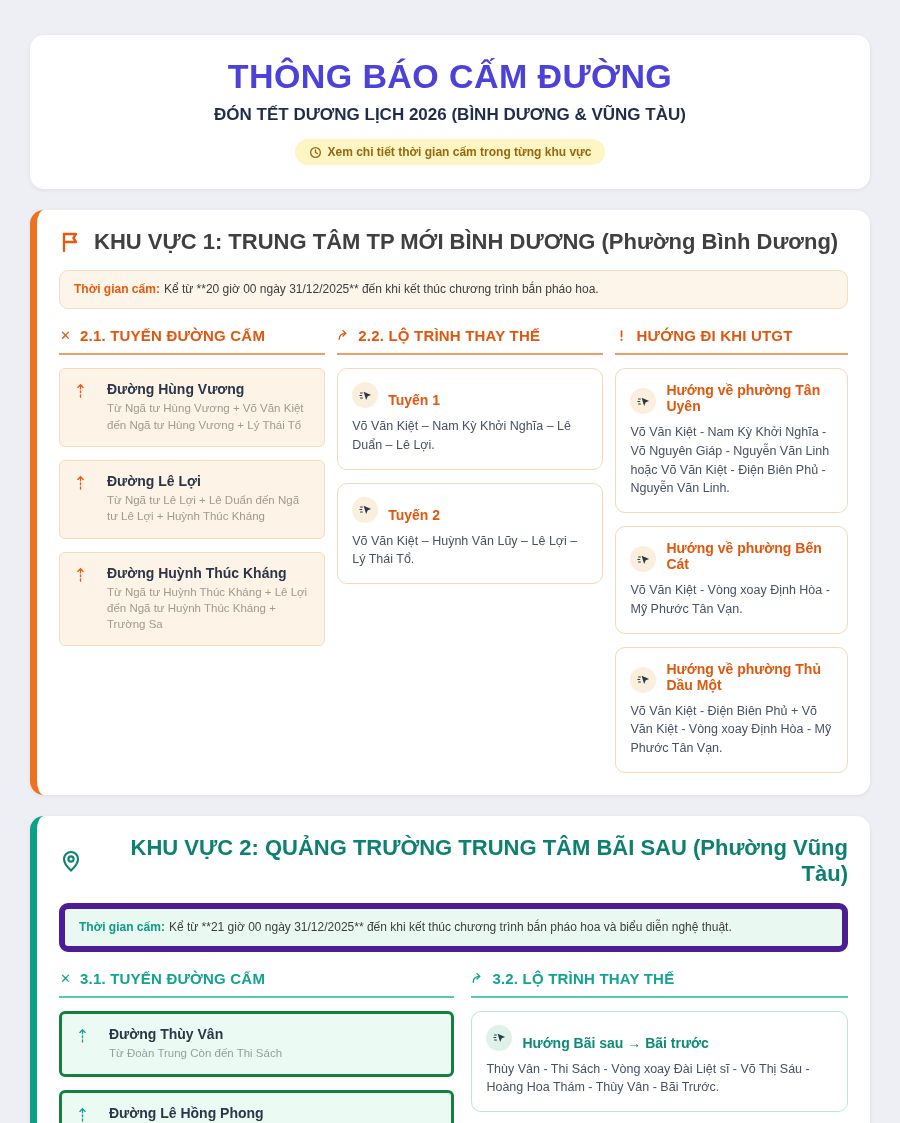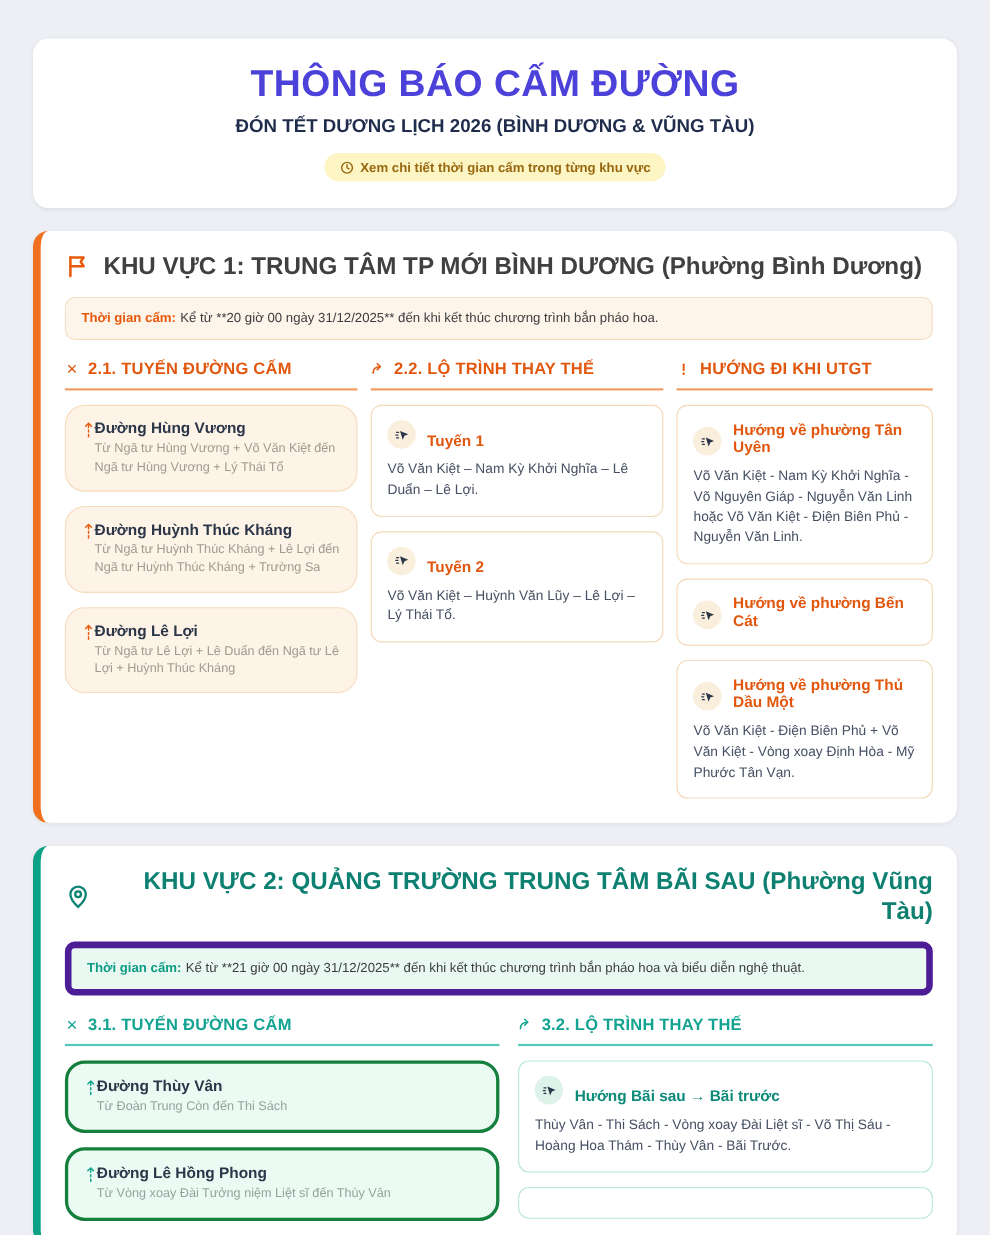--- a/index.html
+++ b/index.html
@@ -58,21 +58,21 @@
   }
   .sec.o .col-head{color:#e2570e;border-color:#ef9d63;}
   .sec.t .col-head{color:#12a391;border-color:#54c9b8;}
   .col-head .ci{width:13px;height:13px;flex:0 0 auto;display:flex;align-items:center;justify-content:center;}
   .col-head .ci svg{width:13px;height:13px;display:block;}
   .col-head .xg{font-size:13px;font-weight:400;line-height:1;}
 
   .cards{display:flex;flex-direction:column;gap:13px;}
 
   
-  .card-a{display:flex;border-radius:18px;padding:12px 12px 13px 15px;}
+  .card-a{display:flex;gap:21px;border-radius:6px;padding:12px 12px 13px 15px;}
   .sec.o .card-a{background:#fdf3e7;border:1px solid #f6dcbc;}
   .sec.t .card-a{background:#ecfaf4;border:3px solid #15803d;}
   .card-a .ico{flex:0 0 auto;width:11px;margin-top:2px;}
   .card-a .ico svg{width:11px;height:15px;display:block;}
   .sec.o .card-a .ico{color:#e8590c;}
   .sec.t .card-a .ico{color:#12a38d;}
   .ca-t{font-size:14px;font-weight:700;color:#2b3648;}
   .ca-d{font-size:11.5px;line-height:1.42;margin-top:3px;}
   .sec.o .ca-d{color:#a29a8e;}
   .sec.t .ca-d{color:#93a39c;}
@@ -150,36 +150,36 @@
           <div class="card-a">
             <span class="ico">
                 <svg viewBox="0 0 24 34" fill="none" stroke="currentColor" stroke-width="3" stroke-linecap="round">
                   <path d="M12 32v-5"></path>
                   <path d="M12 22v-4"></path>
                   <path d="M12 13V6"></path>
                   <path d="M6 10l6-6 6 6"></path>
                 </svg>
               </span>
             <div>
+              <div class="ca-t">Đường Lê Lợi</div>
+              <div class="ca-d">Từ Ngã tư Lê Lợi + Lê Duẩn đến Ngã tư Lê Lợi + Huỳnh Thúc Kháng</div>
+            </div>
+          </div>
+          <div class="card-a">
+            <span class="ico">
+                <svg viewBox="0 0 24 34" fill="none" stroke="currentColor" stroke-width="3" stroke-linecap="round">
+                  <path d="M12 32v-5"></path>
+                  <path d="M12 22v-4"></path>
+                  <path d="M12 13V6"></path>
+                  <path d="M6 10l6-6 6 6"></path>
+                </svg>
+              </span>
+            <div>
               <div class="ca-t">Đường Huỳnh Thúc Kháng</div>
               <div class="ca-d">Từ Ngã tư Huỳnh Thúc Kháng + Lê Lợi đến Ngã tư Huỳnh Thúc Kháng + Trường Sa</div>
-            </div>
-          </div>
-          <div class="card-a">
-            <span class="ico">
-                <svg viewBox="0 0 24 34" fill="none" stroke="currentColor" stroke-width="3" stroke-linecap="round">
-                  <path d="M12 32v-5"></path>
-                  <path d="M12 22v-4"></path>
-                  <path d="M12 13V6"></path>
-                  <path d="M6 10l6-6 6 6"></path>
-                </svg>
-              </span>
-            <div>
-              <div class="ca-t">Đường Lê Lợi</div>
-              <div class="ca-d">Từ Ngã tư Lê Lợi + Lê Duẩn đến Ngã tư Lê Lợi + Huỳnh Thúc Kháng</div>
             </div>
           </div>
         </div>
       </div>
 
       <div>
         <div class="col-head">
           <span class="ci">
               <svg viewBox="0 0 24 24" fill="none" stroke="currentColor" stroke-width="2.6" stroke-linecap="round" stroke-linejoin="round">
                 <path d="M4 19c0-8 5-11 12-11"></path>
@@ -258,20 +258,21 @@
                     <path fill="#2b3648" d="M9 6l12 5-5.4 2.1L13 19z"></path>
                     <g stroke="#2b3648" stroke-width="1.7" stroke-linecap="round">
                       <path d="M4 8h3"></path>
                       <path d="M3 12h3"></path>
                       <path d="M4 16h3"></path>
                     </g>
                   </svg>
                 </span>
               <span class="cb-t">Hướng về phường Bến Cát</span>
             </div>
+            <div class="cb-d">Võ Văn Kiệt - Vòng xoay Định Hòa - Mỹ Phước Tân Vạn.</div>
           </div>
           <div class="card-b">
             <div class="cb-head">
               <span class="cb-badge">
                   <svg viewBox="0 0 24 24">
                     <path fill="#2b3648" d="M9 6l12 5-5.4 2.1L13 19z"></path>
                     <g stroke="#2b3648" stroke-width="1.7" stroke-linecap="round">
                       <path d="M4 8h3"></path>
                       <path d="M3 12h3"></path>
                       <path d="M4 16h3"></path>

